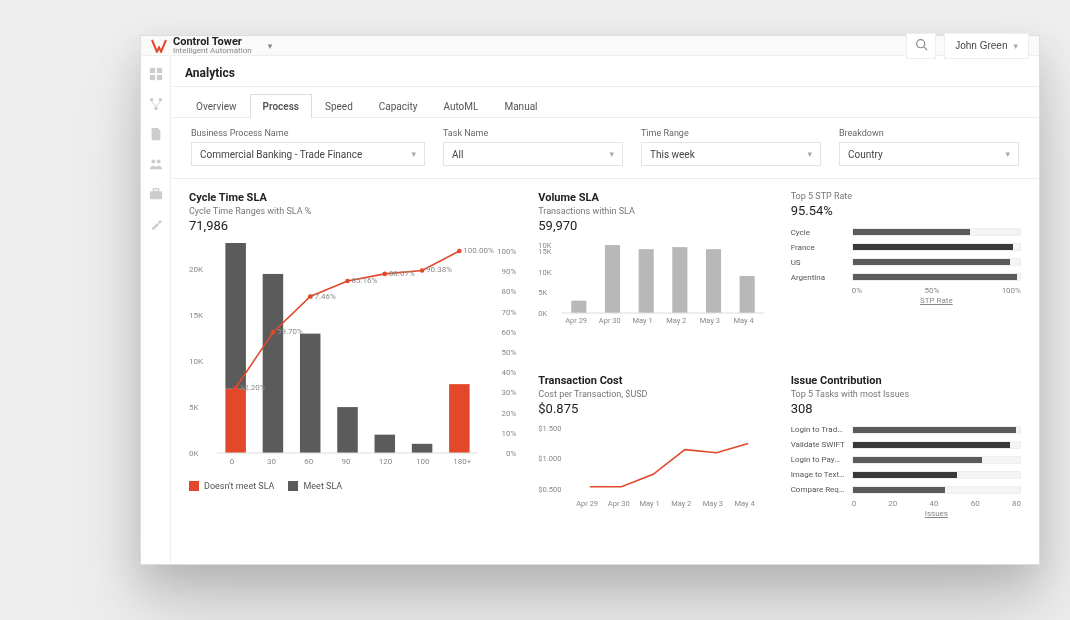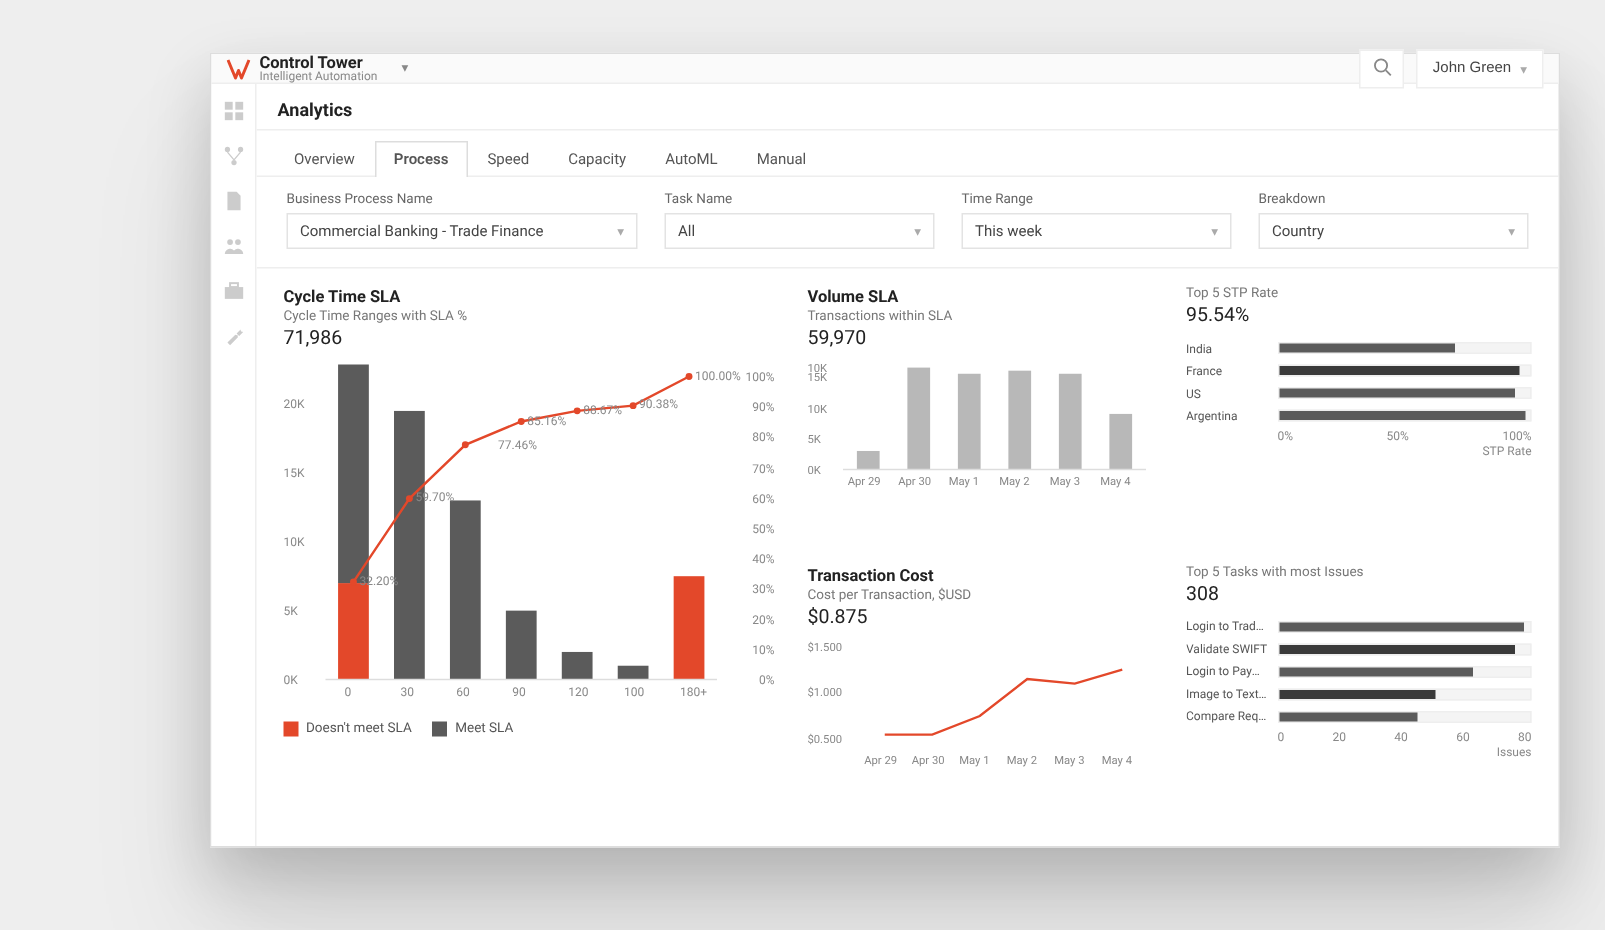--- a/index.html
+++ b/index.html
@@ -113,21 +113,21 @@
     position:absolute; font-size:7.5px; color:#888;
   }
   
   .hbar-group { margin-top:8px; }
   .hbar-row { display:flex; align-items:center; gap:6px; height:12px; margin-bottom:3px; }
   .hbar-label { width:55px; font-size:8px; color:#555; white-space:nowrap; overflow:hidden; text-overflow:ellipsis; }
   .hbar-track { flex:1; height:8px; background:#f4f4f4; border:1px solid #eee; position:relative; }
   .hbar-fill { position:absolute; left:0; top:0; bottom:0; background:#5b5b5b; }
   .hbar-fill.dark { background:#3a3a3a; }
   .hbar-axis { display:flex; justify-content:space-between; font-size:8px; color:#888; margin-top:2px; margin-left:61px; }
-  .hbar-xlabel { text-align:right; font-size:8px; color:#888; margin-left:61px; margin-top:1px; }
+  .hbar-xlabel { text-align:center; font-size:8px; color:#888; margin-left:61px; margin-top:1px;text-decoration:underline; }
 </style>
 </head>
 <body>
 
 <div class="shell">
 
   <div class="topbar">
     <div class="brand">
       <span class="brand-mark">
         <svg width="16" height="16" viewBox="0 0 16 16">
@@ -289,21 +289,21 @@
               <span class="y2tick" style="right:0;top:4px">100%</span>
               <span class="xtick" style="left:40.64285714285714px;top:214px">0</span>
               <span class="xtick" style="left:77.92857142857143px;top:214px">30</span>
               <span class="xtick" style="left:115.21428571428571px;top:214px">60</span>
               <span class="xtick" style="left:152.5px;top:214px">90</span>
               <span class="xtick" style="left:189.78571428571428px;top:214px">120</span>
               <span class="xtick" style="left:227.07142857142858px;top:214px">100</span>
               <span class="xtick" style="left:264.3571428571429px;top:214px">180+</span>
               <span class="datalabel" style="left:50.64285714285714px;top:139.956px">32.20%</span>
               <span class="datalabel" style="left:87.92857142857143px;top:84.406px">59.70%</span>
-              <span class="datalabel" style="left:143px;top:48.530800000000006px">77.46%</span>
+              <span class="datalabel" style="left:121px;top:48.530800000000006px">77.46%</span>
               <span class="datalabel" style="left:162.5px;top:32.97680000000002px">85.16%</span>
               <span class="datalabel" style="left:199.78571428571428px;top:25.88659999999999px">88.67%</span>
               <span class="datalabel" style="left:237.07142857142858px;top:22.432400000000012px">90.38%</span>
               <span class="datalabel" style="left:274.3571428571429px;top:3px">100.00%</span>
             </div>
           <div class="legend">
             <span>
                 <i class="swatch"></i>
                 <span>Doesn't meet SLA</span>
               </span>
@@ -340,21 +340,21 @@
               <span class="xtick" style="left:161.5px;top:77px">May 3</span>
               <span class="xtick" style="left:195.16666666666666px;top:77px">May 4</span>
             </div>
         </div>
 
         <div>
           <div class="card-sub">Top 5 STP Rate</div>
           <div class="card-big">95.54%</div>
           <div class="hbar-group" id="automation-bars">
               <div class="hbar-row">
-         <span class="hbar-label">India</span>
+         <span class="hbar-label">Cycle</span>
          <span class="hbar-track">
            <span class="hbar-fill" style="width:70%"></span>
          </span>
        </div>
               <div class="hbar-row">
          <span class="hbar-label">France</span>
          <span class="hbar-track">
            <span class="hbar-fill dark" style="width:96%"></span>
          </span>
        </div>
@@ -393,20 +393,21 @@
               <span class="xtick" style="left:37.833333333333336px;top:77px">Apr 29</span>
               <span class="xtick" style="left:69.5px;top:77px">Apr 30</span>
               <span class="xtick" style="left:101.16666666666667px;top:77px">May 1</span>
               <span class="xtick" style="left:132.83333333333331px;top:77px">May 2</span>
               <span class="xtick" style="left:164.5px;top:77px">May 3</span>
               <span class="xtick" style="left:196.16666666666666px;top:77px">May 4</span>
             </div>
         </div>
 
         <div>
+          <div class="card-title">Issue Contribution</div>
           <div class="card-sub">Top 5 Tasks with most Issues</div>
           <div class="card-big">308</div>
           <div class="hbar-group" id="issues-bars">
               <div class="hbar-row">
          <span class="hbar-label">Login to Trade Fi..</span>
          <span class="hbar-track">
            <span class="hbar-fill" style="width:97.5%"></span>
          </span>
        </div>
               <div class="hbar-row">

